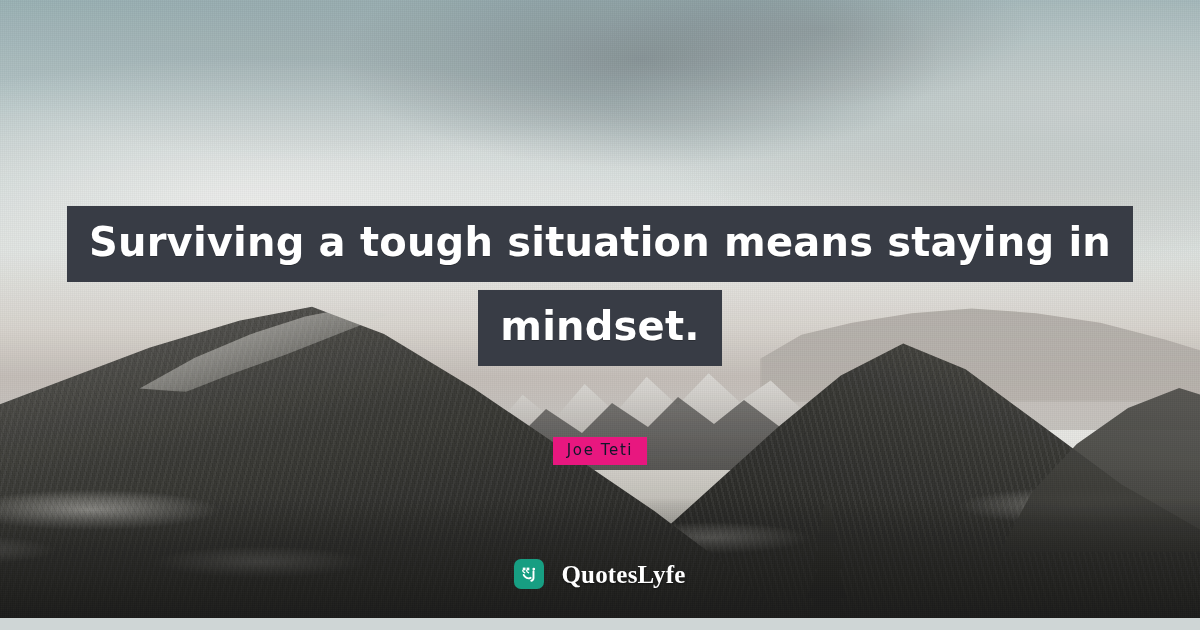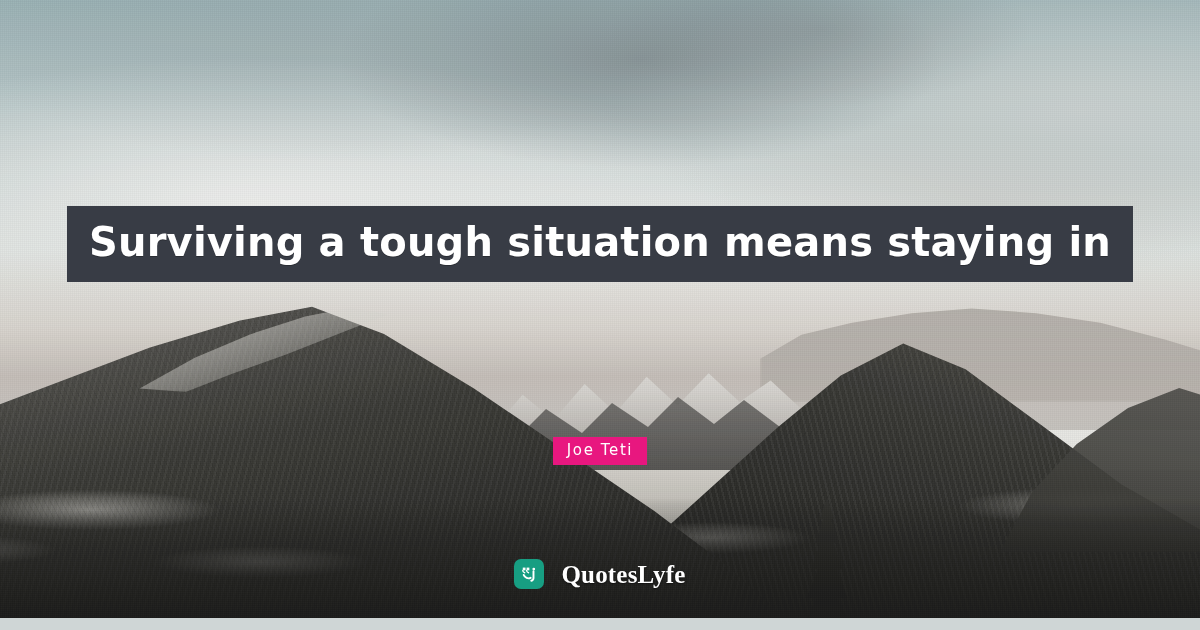--- a/index.html
+++ b/index.html
@@ -184,21 +184,21 @@
     text-shadow:0 1px 0 rgba(0,0,0,.25);
   }
 
   
   .author-wrap {
     position:absolute; left:0; right:0; top:437px;
     display:flex; justify-content:center; z-index:6;
   }
   .author {
     background:#e8177f;
-    color:#ffffff;
+    color:#0f172a;
     font-family:"DejaVu Sans", sans-serif;
     font-size:15px;
     letter-spacing:1.6px;
     padding:6px 14px 7px 14px;
     line-height:1;
     white-space:nowrap;
   }
 
   
   .brand {
@@ -247,20 +247,21 @@
   <div class="peak-left-tex"></div>
   <div class="peak-left-snow"></div>
 
   <div class="fir"></div>
   <div class="foreground"></div>
   <div class="desat"></div>
   <div class="grain"></div>
 
   <div class="quote">
     <div class="qline">Surviving a tough situation means staying in</div>
+    <div class="qline">mindset.</div>
   </div>
 
   <div class="author-wrap">
     <div class="author">Joe Teti</div>
   </div>
 
   <div class="brand">
     <span class="brand-mark">
       <svg width="22" height="22" viewBox="0 0 24 24" aria-hidden="true">
         <path d="M5.2 5.0h3.0v3.0h-3.0z" fill="#ffffff"></path>

